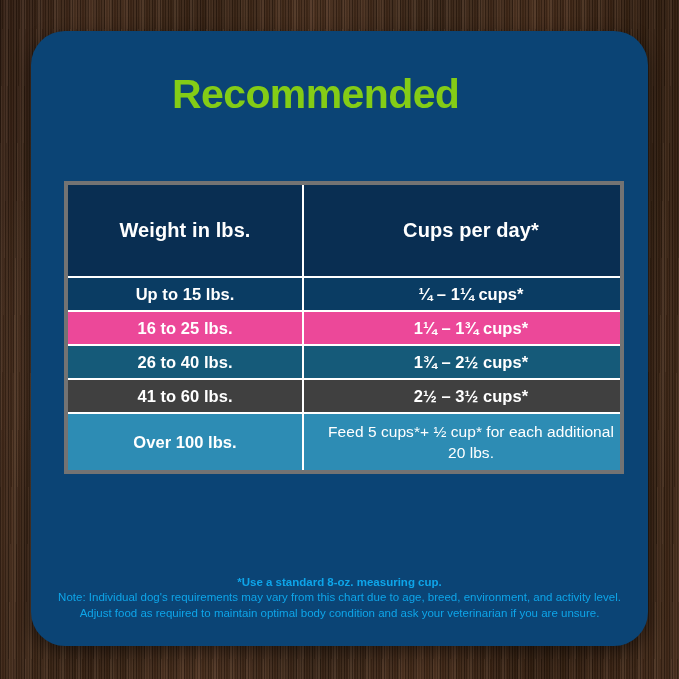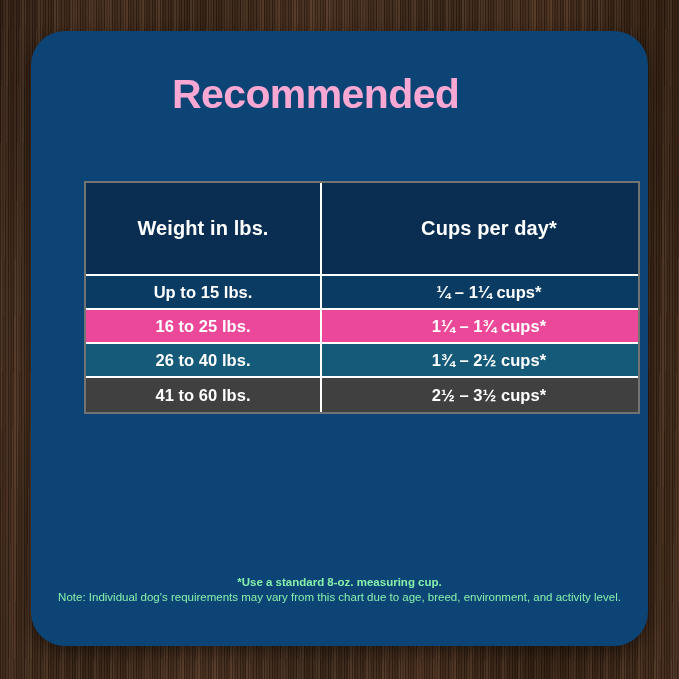--- a/index.html
+++ b/index.html
@@ -59,34 +59,33 @@
     position:absolute;
     left:0; right:0; top:39px;
     padding-left:141px;
     color:#ffffff;
   }
   .title-line {
     font-size:41px;
     font-weight:bold;
     line-height:48px;
     letter-spacing:-0.6px;
-    color:#f9a8d4;
+    color:#84cc16;
     white-space:nowrap;
   }
 
   
   #feeding-table {
     position:absolute;
     left:33px; top:150px;
     width:552px;
     border-collapse:separate;
     border-spacing:0;
-    border:2px solid #737373;
+    border:4px solid #737373;
     table-layout:fixed;
-    margin-left:20px;
   }
   #feeding-table td, #feeding-table th {
     border-right:2px solid #ffffff;
     border-bottom:2px solid #ffffff;
     color:#ffffff;
     text-align:center;
     vertical-align:middle;
   }
   #feeding-table td:last-child, #feeding-table th:last-child { border-right:none; }
   #feeding-table tr:last-child td { border-bottom:none; }
@@ -123,21 +122,21 @@
   .bg-r3   { background:#404040; }
   .bg-r4   { background:#1f6e95; }
   .bg-r5   { background:#2580a6; }
   .bg-r6   { background:#2d8cb4; }
 
   
   #footnotes {
     position:absolute;
     left:0; right:0; top:543px;
     text-align:center;
-    color:#86efac;
+    color:#0ea5e9;
   }
   .note-main {
     font-size:11.5px;
     font-weight:bold;
     line-height:16px;
   }
   .note-sub {
     font-size:11.5px;
     font-weight:normal;
     line-height:15.5px;
@@ -171,21 +170,26 @@
         <td class="col-cups bg-r1 cell-cups">1¼ – 1¾  cups*</td>
       </tr>
       <tr class="row-2">
         <td class="col-weight bg-r2 cell-weight">26 to 40 lbs.</td>
         <td class="col-cups bg-r2 cell-cups">1¾ – 2½ cups*</td>
       </tr>
       <tr class="row-3">
         <td class="col-weight bg-r3 cell-weight">41 to 60 lbs.</td>
         <td class="col-cups bg-r3 cell-cups">2½ – 3½ cups*</td>
       </tr>
+      <tr class="row-6 row-last">
+        <td class="col-weight bg-r6 cell-weight">Over 100 lbs.</td>
+        <td class="col-cups bg-r6 cell-cups">Feed 5 cups*+ ½ cup* for each additional 20 lbs.</td>
+      </tr>
     </tbody>
   </table>
 
   <div id="footnotes">
     <div class="note-main">*Use a standard 8-oz. measuring cup.</div>
     <div class="note-sub">Note: Individual dog's requirements may vary from this chart due to age, breed, environment, and activity level.</div>
+    <div class="note-sub">Adjust food as required to maintain optimal body condition and ask your veterinarian if you are unsure.</div>
   </div>
 
 </div>
 
 </body></html>

